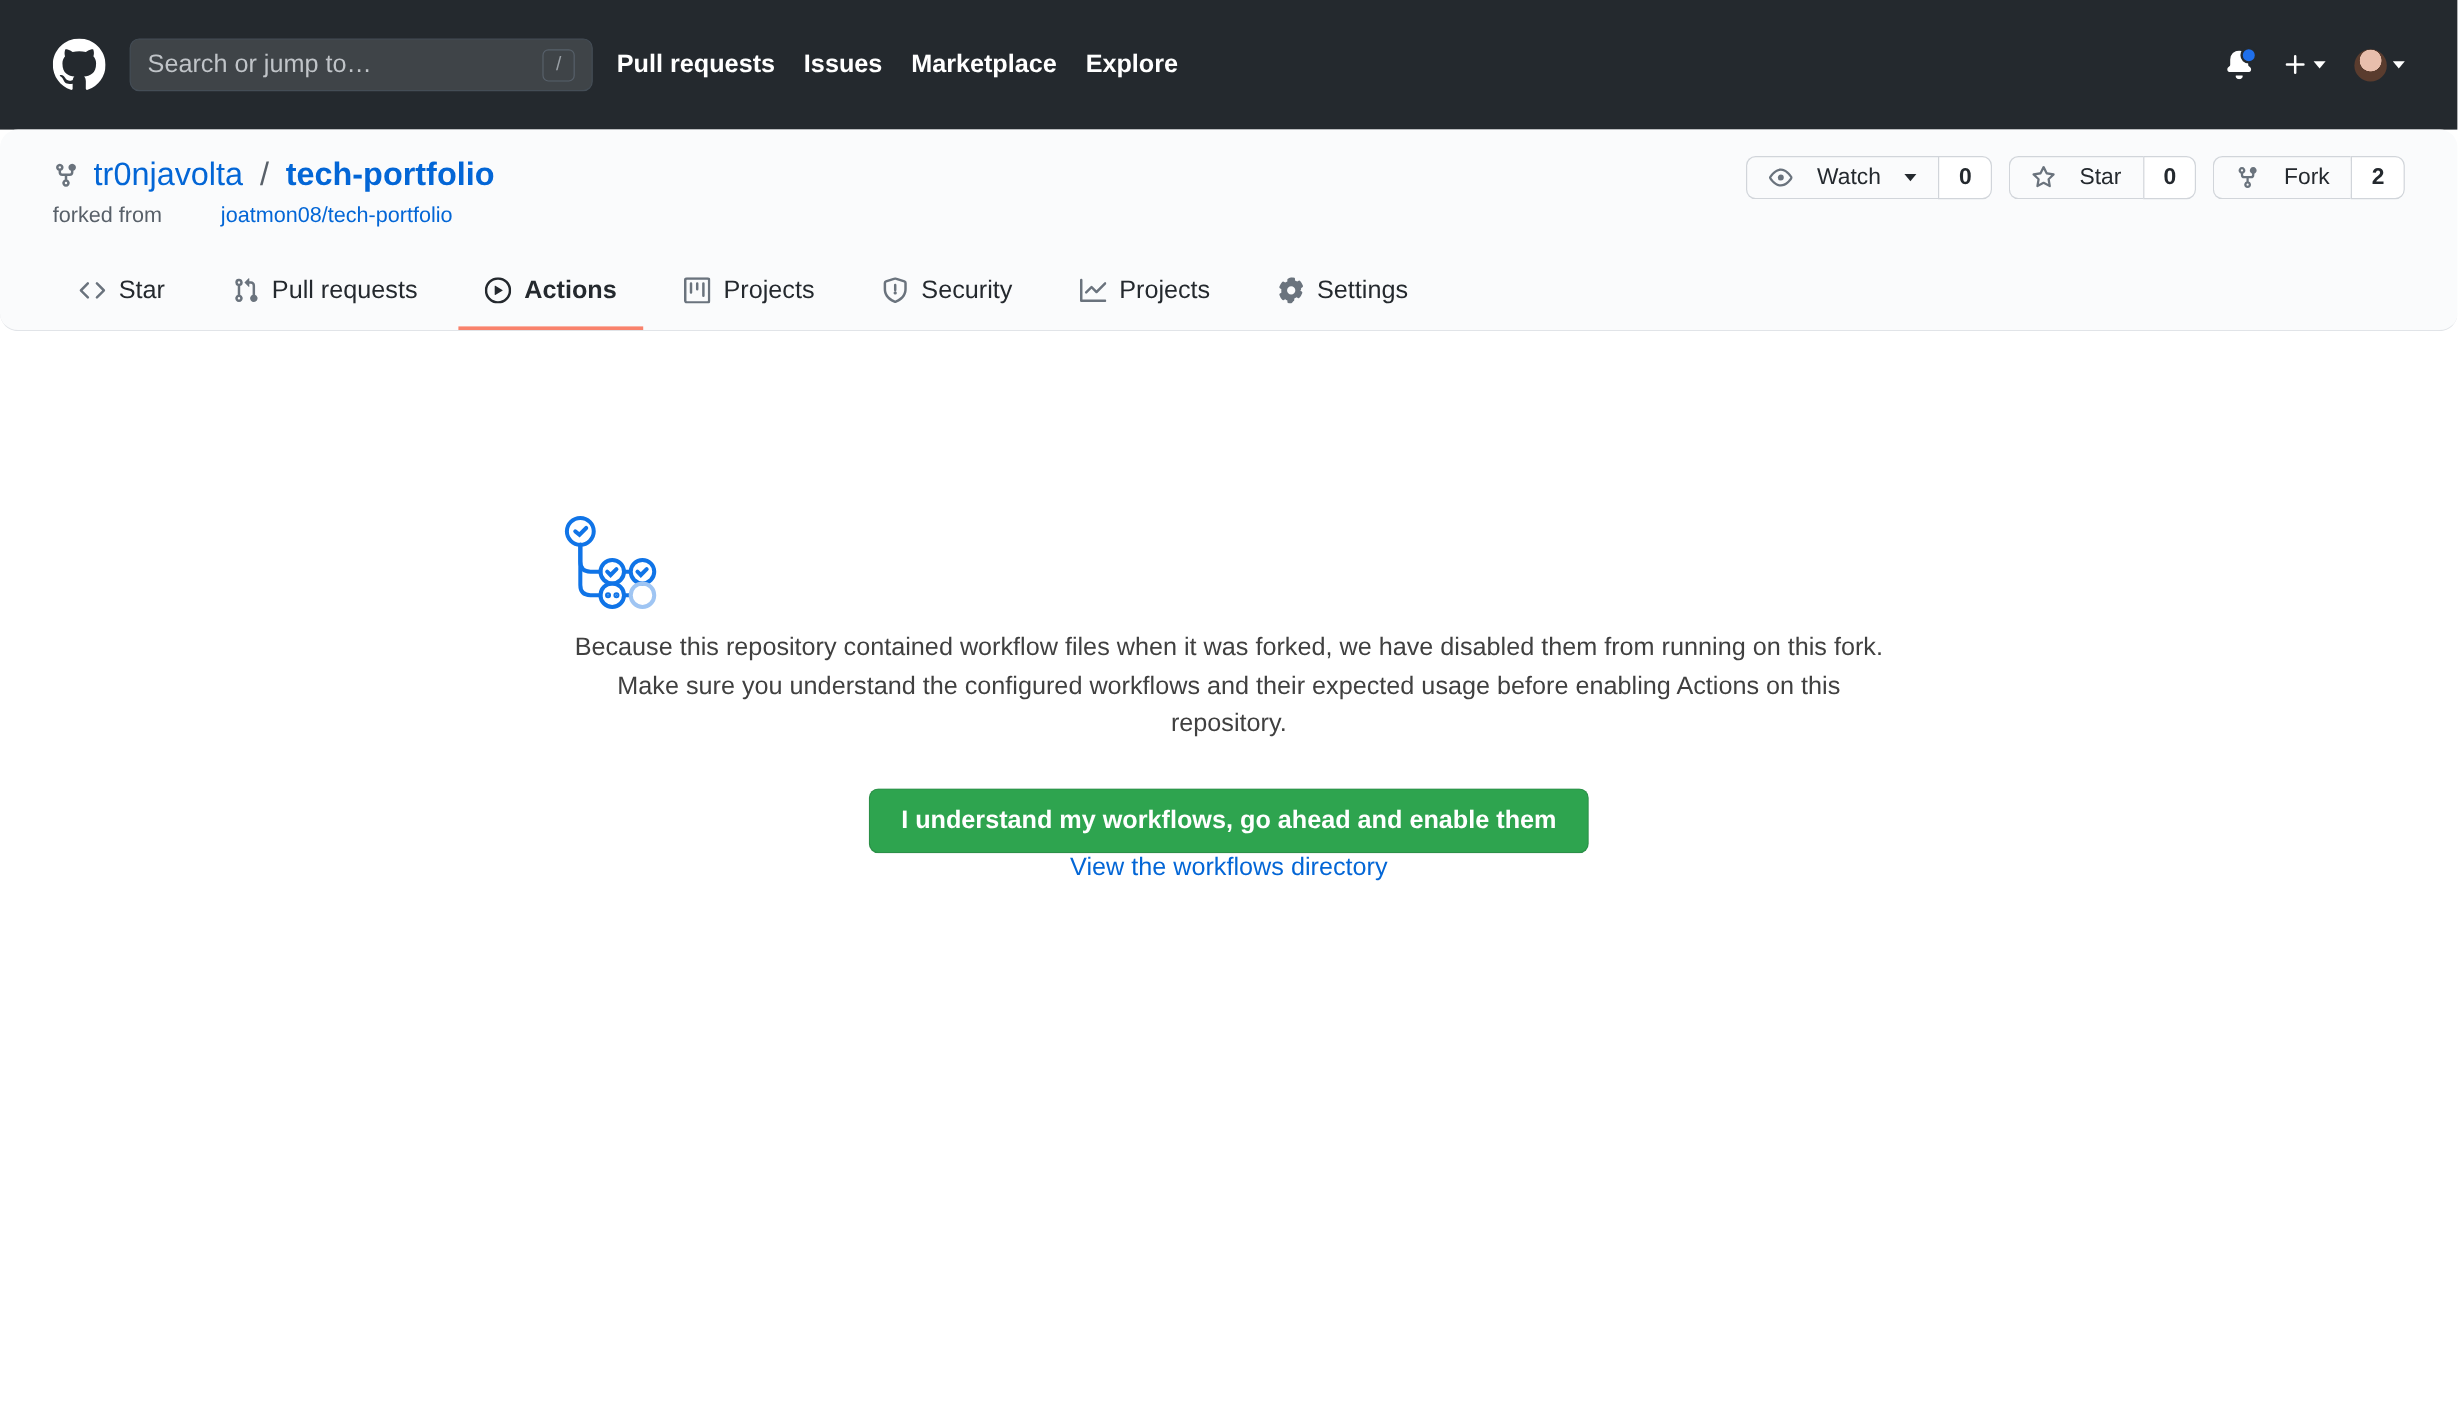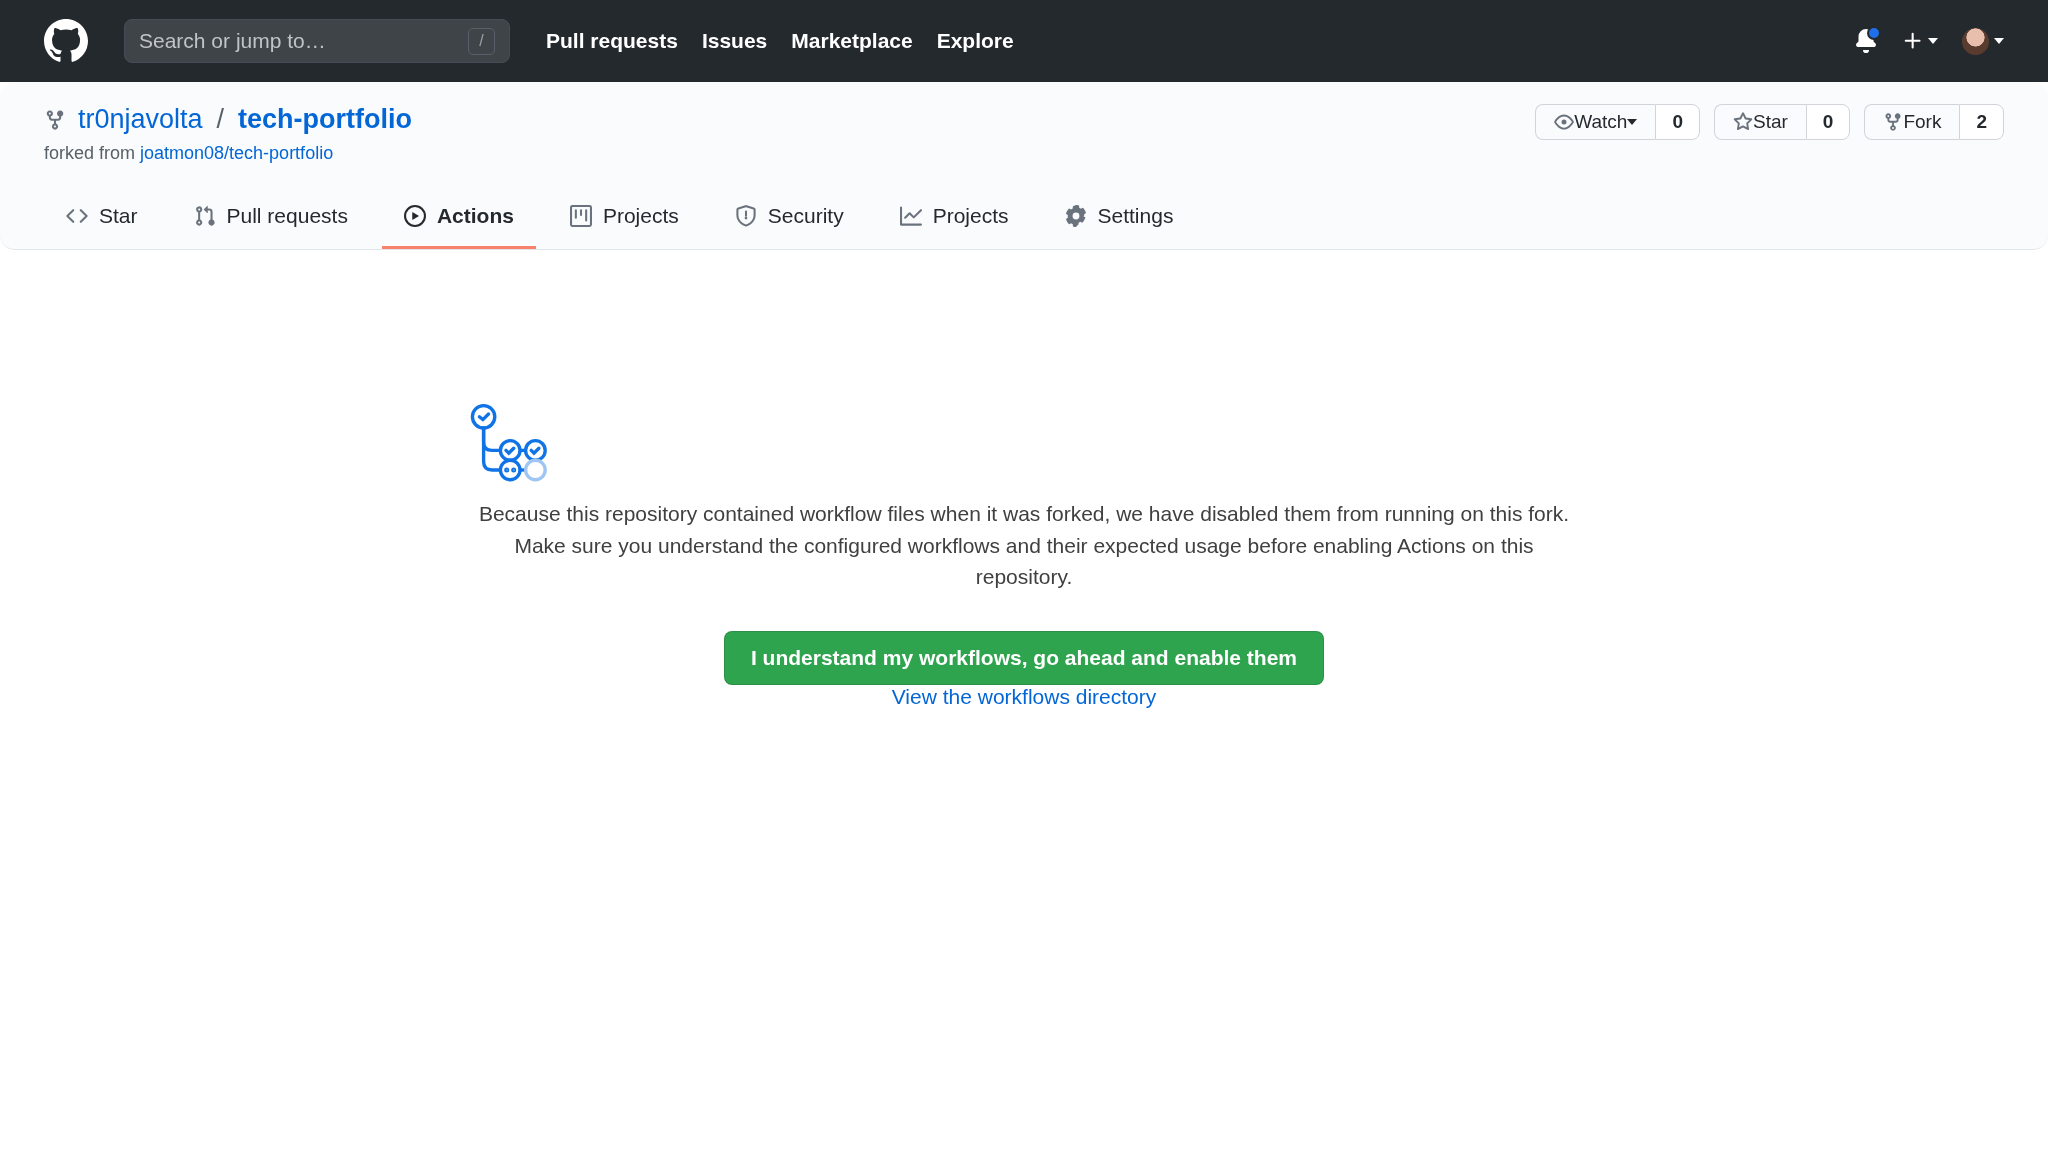--- a/index.html
+++ b/index.html
@@ -4,25 +4,25 @@
 <style>
   * { box-sizing: border-box; margin: 0; padding: 0; }
   body {
     font-family: -apple-system, BlinkMacSystemFont, "Segoe UI", Helvetica, Arial, sans-serif;
     color: #24292e;
     background: #fff;
     font-size: 19px;
   }
   .topbar {
     background: #24292e;
-    height: 82px;
+    height: 108px;
     display: flex;
     align-items: center;
     padding: 0 44px;
-    gap: 36px;
+    gap: 20px;
   }
   .logo-wrap { display:flex; align-items:center; }
   .search-box {
     background: #3f4448;
     border: 1px solid #444d56;
     border-radius: 8px;
     height: 44px;
     width: 386px;
     display: flex;
     align-items: center;
@@ -97,28 +97,28 @@
     font-size: 27px;
   }
   .repo-title a { color: #0366d6; text-decoration: none; }
   .repo-title .slash { color: #586069; padding: 0 2px; }
   .repo-title .name { font-weight: 700; }
   .forked-line {
     margin-top: 8px;
     font-size: 18px;
     color: #586069;
   }
-  .forked-line a { color: #0366d6; text-decoration:none; }
+  .forked-line a { color: #0366d6; text-decoration:none;margin-left:44px; }
 
   .repo-actions { display:flex; gap:14px; }
   .btn-group { display:flex; }
   .btn {
     display: flex;
     align-items: center;
-    gap: 0;
+    gap: 20px;
     background: #fafbfc;
     border: 1px solid #d1d5da;
     padding: 6px 18px;
     font-size: 19px;
     font-weight: 500;
     color: #24292e;
     border-radius: 8px;
   }
   .btn-left { border-top-right-radius: 0; border-bottom-right-radius: 0; border-right:none; }
   .count {

